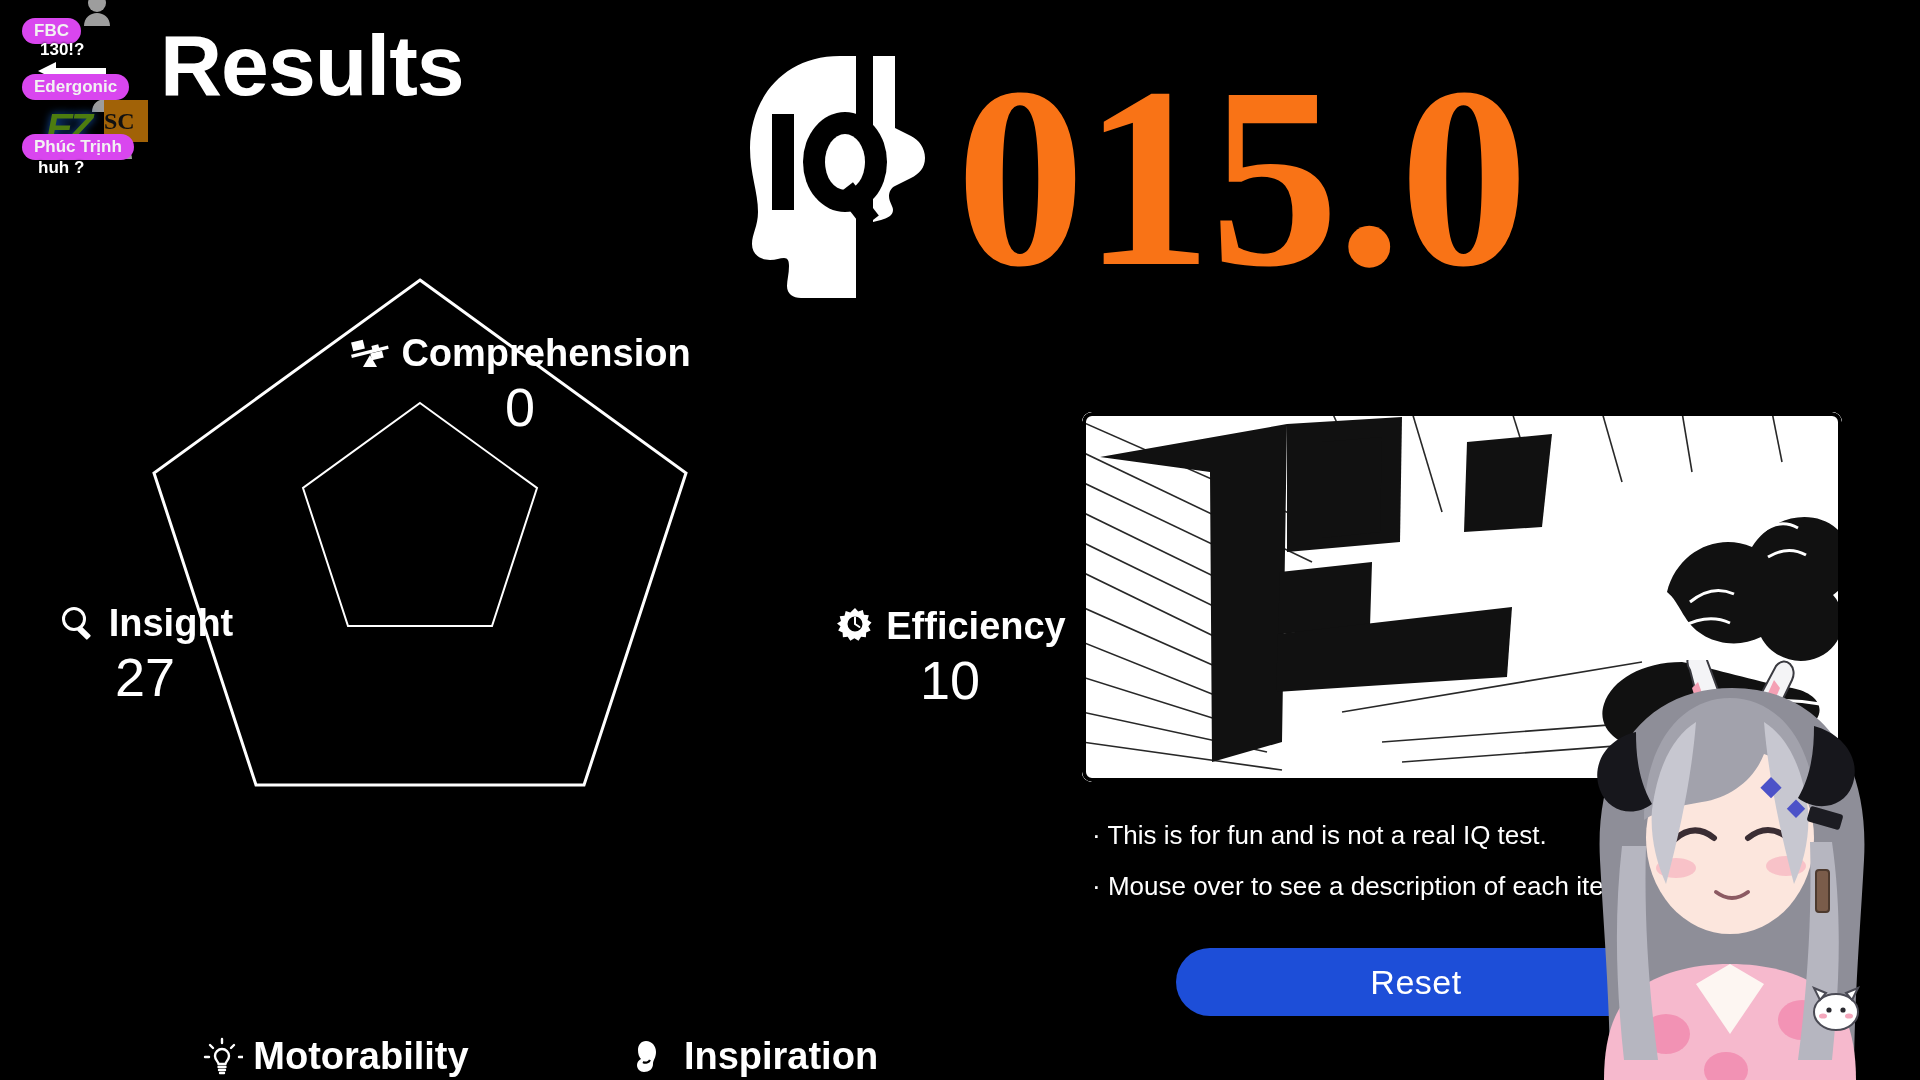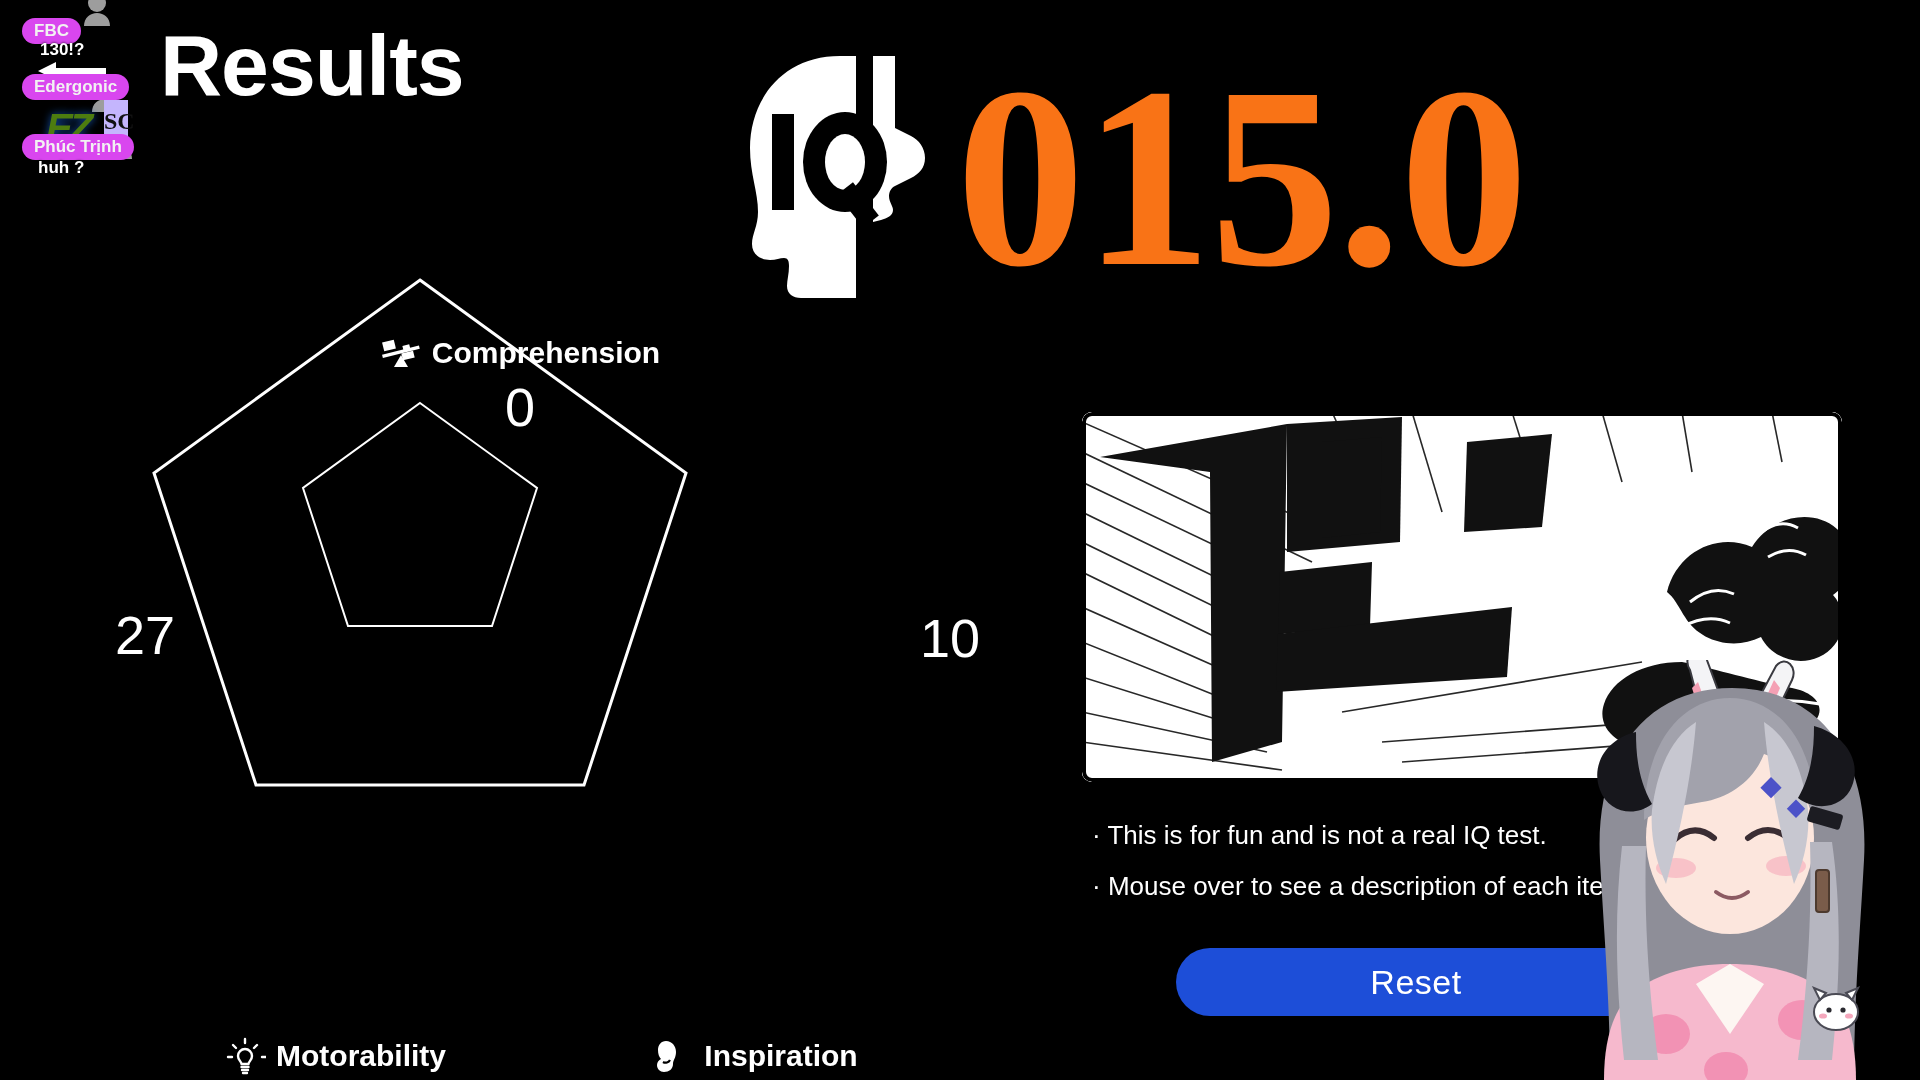--- a/index.html
+++ b/index.html
@@ -25,35 +25,35 @@
   .chat-free{
     position:absolute;font-size:17px;font-weight:bold;color:#fff;
     white-space:nowrap;text-shadow:0 0 3px #000;
   }
   .chat-emote-ez{
     position:absolute;left:46px;top:108px;font-size:40px;font-weight:900;
     color:#4d7c0f;font-style:italic;letter-spacing:-4px;
     text-shadow:0 0 8px #1350a8;line-height:1;
   }
   .chat-emote-sc{
-    position:absolute;left:104px;top:100px;width:24px;height:42px;
-    background:#c4b5fd;color:#111;font-size:24px;font-weight:bold;
+    position:absolute;left:104px;top:100px;width:44px;height:42px;
+    background:#a16207;color:#111;font-size:24px;font-weight:bold;
     font-family:"Liberation Serif",serif;line-height:42px;
   }
   .chat-avatar{position:absolute;width:34px;height:34px;opacity:.85;}
   .chat-arrow{position:absolute;left:36px;top:60px;width:72px;height:22px;}
 
   
   .radar-wrap{position:absolute;left:10px;top:150px;width:900px;height:900px;}
   .radar-svg{position:absolute;left:110px;top:110px;}
 
   .axis-label{position:absolute;text-align:center;}
   .axis-label .lbl-row{
     display:flex;align-items:center;justify-content:center;gap:10px;
-    font-size:30px;font-weight:bold;white-space:nowrap;line-height:1;
+    font-size:38px;font-weight:bold;white-space:nowrap;line-height:1;
   }
   .axis-label .val{
     font-size:54px;font-weight:normal;margin-top:6px;line-height:1;
     font-family:"Liberation Sans",sans-serif;
   }
   .ico{display:inline-block;width:42px;height:42px;flex:0 0 42px;}
   .ico svg{display:block;width:100%;height:100%;}
 
   #axis-comprehension{left:300px;top:182px;width:420px;}
   #axis-insight{left:-10px;top:452px;width:290px;}
@@ -162,24 +162,46 @@
               <path d="M14 35 L21 23 L28 35 Z"></path>
             </g>
           </svg>
         </span>
         <span>Comprehension</span>
       </div>
       <div class="val">0</div>
     </div>
 
     <div class="axis-label" id="axis-insight">
+      <div class="lbl-row">
+        <span class="ico">
+          <svg viewBox="0 0 42 42">
+            <circle cx="17" cy="17" r="10.5" fill="none" stroke="#fff" stroke-width="3"></circle>
+            <rect x="24" y="24" width="6" height="14" rx="1" transform="rotate(-45 27 31)" fill="#fff"></rect>
+          </svg>
+        </span>
+        <span>Insight</span>
+      </div>
       <div class="val">27</div>
     </div>
 
     <div class="axis-label" id="axis-efficiency">
+      <div class="lbl-row">
+        <span class="ico">
+          <svg viewBox="0 0 42 42">
+            <g fill="#fff">
+              <path d="M21 3 l3.2 3.6 4.6-1.6 1.2 4.7 4.8.5-1.3 4.7 4 2.7-3.2 3.6 2.3 4.3-4.4 2-0.3 4.8-4.8-0.6-2.6 4.1-4.1-2.5-4.1 2.5-2.6-4.1-4.8 .6-.3-4.8-4.4-2 2.3-4.3L3 18.6l4-2.7-1.3-4.7 4.8-.5 1.2-4.7 4.6 1.6z"></path>
+            </g>
+            <circle cx="21" cy="19" r="8.5" fill="#000"></circle>
+            <circle cx="21" cy="19" r="8.5" fill="none" stroke="#fff" stroke-width="2"></circle>
+            <path d="M21 12.5 V19 L25.5 22" stroke="#fff" stroke-width="2" fill="none" stroke-linecap="round"></path>
+          </svg>
+        </span>
+        <span>Efficiency</span>
+      </div>
       <div class="val">10</div>
     </div>
 
     <div class="axis-label" id="axis-motorability">
       <div class="lbl-row">
         <span class="ico">
           <svg viewBox="0 0 42 42">
             <path d="M14 6 c6 0 10 5 10 11 c0 6 -3 8 -3 12 c0 5 -4 8 -9 8 c-4 0 -7 -3 -7 -7 c0 -3 2 -5 4 -6 c-2 -2 -3 -5 -3 -9 c0 -5 3 -9 8 -9 z" fill="#fff"></path>
             <path d="M11 27 a5 5 0 0 0 7 -2" fill="none" stroke="#000" stroke-width="2.2"></path>
           </svg>

